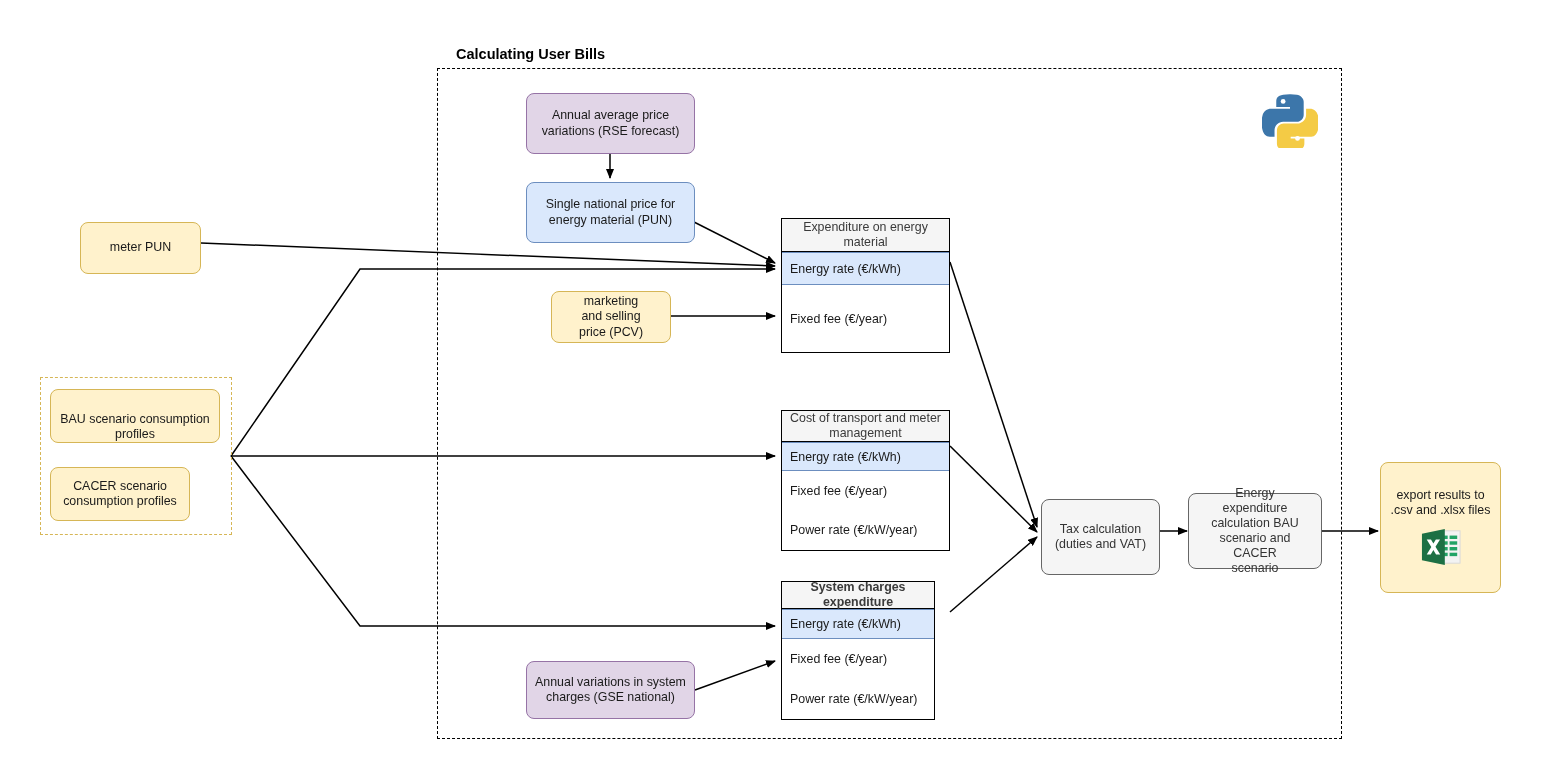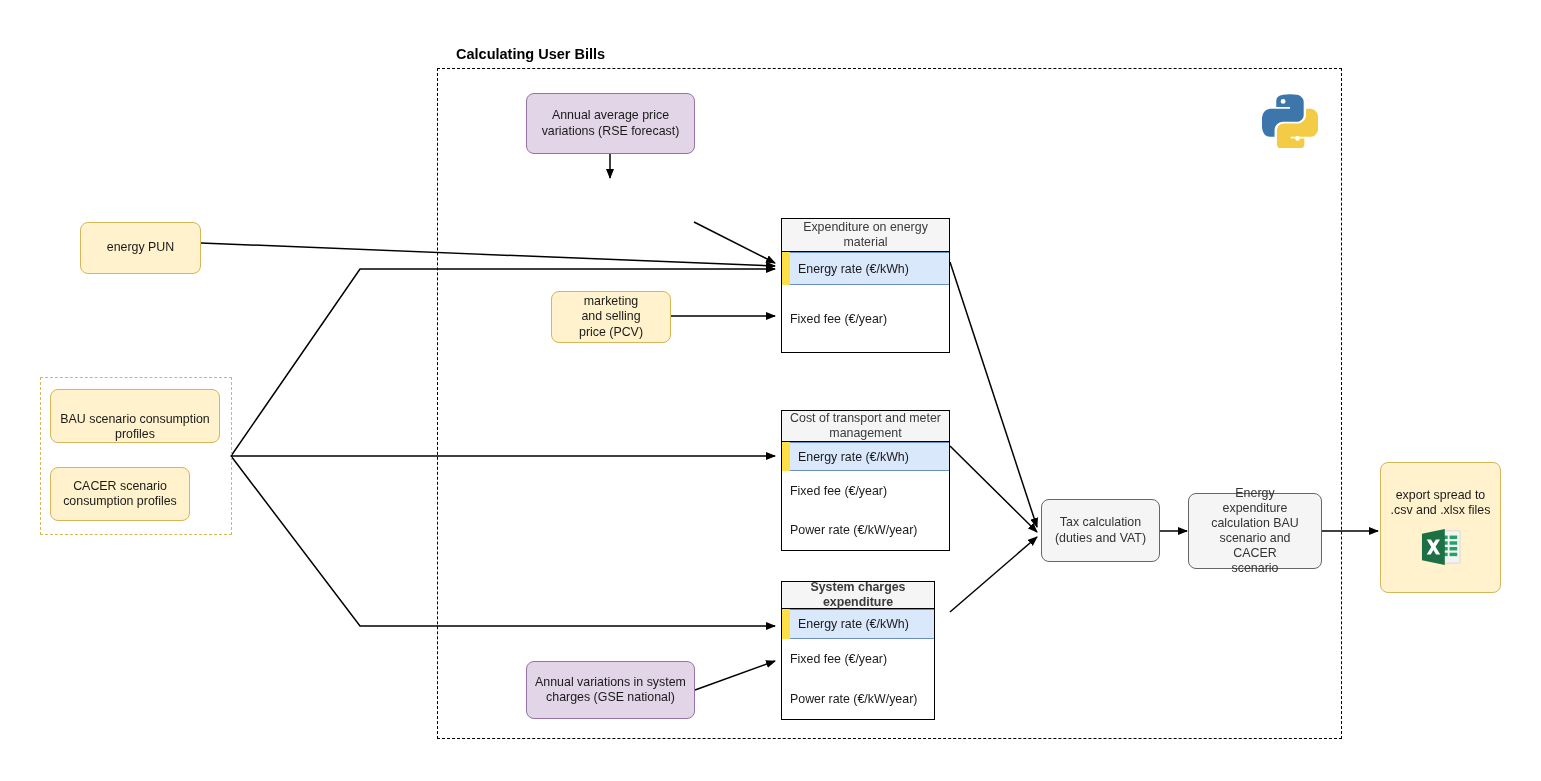--- a/index.html
+++ b/index.html
@@ -101,21 +101,20 @@
   .tbl .row {
     padding: 0 8px;
     display: flex;
     align-items: center;
     background: #ffffff;
   }
   .tbl .row.hl {
     background: #dae8fc;
     border-top: 1.1px solid #6c8ebf;
     border-bottom: 1.1px solid #6c8ebf;
-    margin-left: 8px;
   }
   .py-logo { position: absolute; z-index: 3; }
   .xls-logo { display:block; margin: 5px auto 0; }
   .node .stack { width: 100%; }
   .lbl { display:block; }
 </style>
 </head>
 <body>
 
 <div id="canvas">
@@ -161,37 +160,40 @@
   <div class="py-logo" style="left:1262px; top:92px; width:56px; height:56px;">
     <svg width="56" height="56" viewBox="0 0 110 110" xmlns="http://www.w3.org/2000/svg">
       <path fill="#3C76AA" d="M54.4 4.2c-4.6 0-9 .4-12.9 1.1-11.4 2-13.5 6.2-13.5 14v10.3h27v3.4H17.8c-7.9 0-14.8 4.7-16.9 13.7-2.5 10.3-2.6 16.7 0 27.4 1.9 8 6.5 13.7 14.4 13.7h9.3V75.4c0-9 7.8-16.9 16.9-16.9h26.9c7.5 0 13.5-6.2 13.5-13.8V19.3c0-7.4-6.2-12.9-13.5-14.1-4.7-.8-9.5-1.1-14-1z"></path>
       <circle fill="#FFFFFF" cx="41.5" cy="18.6" r="4.7"></circle>
       <path fill="#F4CB45" d="M86.6 33v11.7c0 9.4-8 17.3-16.9 17.3H42.8c-7.4 0-13.5 6.3-13.5 13.8v25.8c0 7.4 6.4 11.7 13.5 13.8 8.5 2.5 16.7 2.9 26.9 0 6.8-2 13.5-5.9 13.5-13.8V91.3h-26.9V87.9h40.4c7.9 0 10.8-5.5 13.5-13.7 2.8-8.4 2.7-16.5 0-27.4C107.8 37.9 102.1 33 94.2 33h-7.6z"></path>
       <circle fill="#FFFFFF" cx="69.8" cy="91.1" r="4.7"></circle>
     </svg>
   </div>
 
   <div class="node rounded yellow" style="left:80px; top:222px; width:121px; height:52px;">
-    <span class="lbl">energy PUN</span>
+    <span class="lbl">meter PUN</span>
   </div>
 
   <div class="dashgroup" style="left:40px; top:377px; width:192px; height:158px;"></div>
 
   <div class="node rounded yellow" style="left:50px; top:389px; width:170px; height:54px; padding:0 8px;align-items:flex-end;">
     <span class="lbl">BAU scenario consumption profiles</span>
   </div>
 
   <div class="node rounded yellow" style="left:50px; top:467px; width:140px; height:54px; padding:0 6px;">
     <span class="lbl">CACER scenario consumption profiles</span>
   </div>
 
   <div class="node rounded purple" style="left:526px; top:93px; width:169px; height:61px; padding:0 8px;">
     <span class="lbl">Annual average price variations (RSE forecast)</span>
   </div>
 
+  <div class="node rounded blue" style="left:526px; top:182px; width:169px; height:61px; padding:0 5px;">
+    <span class="lbl">Single national price for energy material (PUN)</span>
+  </div>
 
   <div class="node rounded yellow" style="left:551px; top:291px; width:120px; height:52px; padding:0 20px;">
     <span class="lbl">marketing and selling price (PCV)</span>
   </div>
 
   <div class="node rounded purple" style="left:526px; top:661px; width:169px; height:58px; padding:0 8px;">
     <span class="lbl">Annual variations in system charges (GSE national)</span>
   </div>
 
   <div class="tbl" style="left:781px; top:218px; width:169px; height:135px;">
@@ -223,33 +225,33 @@
       <span>Energy rate (€/kWh)</span>
     </div>
     <div class="row" style="flex:1;">
       <span>Fixed fee (€/year)</span>
     </div>
     <div class="row" style="flex:1;">
       <span>Power rate (€/kW/year)</span>
     </div>
   </div>
 
-  <div class="node rounded grey" style="left:1041px; top:499px; width:119px; height:63px; padding:12px 6px;">
+  <div class="node rounded grey" style="left:1041px; top:499px; width:119px; height:76px; padding:12px 6px;">
     <span class="stack">
       <span class="lbl">Tax calculation</span>
       <span class="lbl">(duties and VAT)</span>
     </span>
   </div>
 
   <div class="node rounded grey" style="left:1188px; top:493px; width:134px; height:76px; padding:0 22px;">
     <span class="lbl">Energy expenditure calculation BAU scenario and CACER scenario</span>
   </div>
 
   <div class="node rounded yellow" style="left:1380px; top:462px; width:121px; height:131px; flex-direction:column; justify-content:center; padding:0 6px;">
-    <span class="lbl" style="margin-bottom:4px;">export spread to .csv and .xlsx files</span>
+    <span class="lbl" style="margin-bottom:4px;">export results to .csv and .xlsx files</span>
     <span>
       <svg class="xls-logo" width="42" height="40" viewBox="0 0 44 42" xmlns="http://www.w3.org/2000/svg">
         <rect x="20" y="4" width="22" height="34" fill="#F3F3F3" stroke="#D8D8D8" stroke-width="1"></rect>
         <g fill="#21A366">
           <rect x="24" y="9" width="5" height="3.6"></rect>
           <rect x="31" y="9" width="8" height="3.6"></rect>
           <rect x="24" y="15" width="5" height="3.6"></rect>
           <rect x="31" y="15" width="8" height="3.6"></rect>
           <rect x="24" y="21" width="5" height="3.6"></rect>
           <rect x="31" y="21" width="8" height="3.6"></rect>

